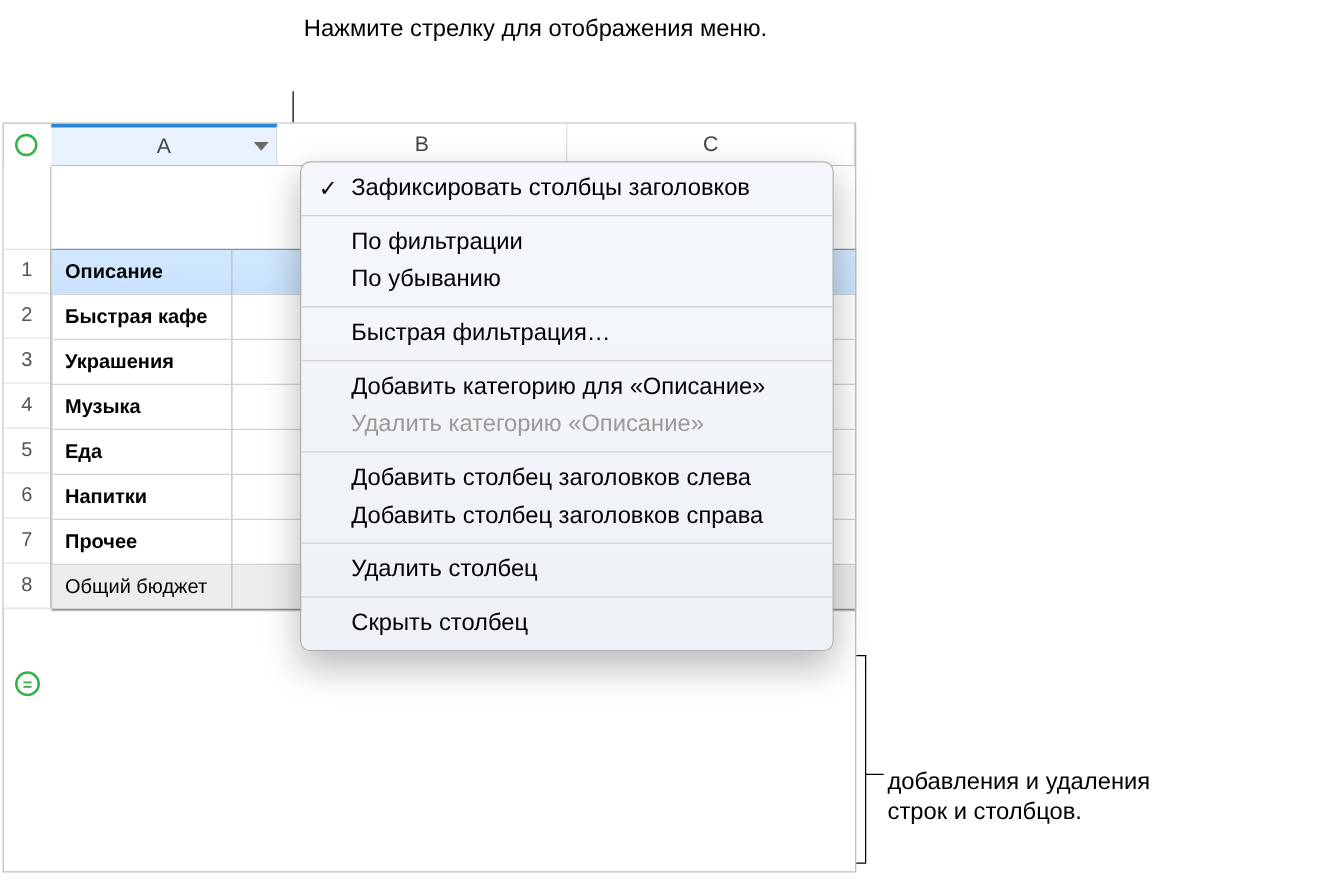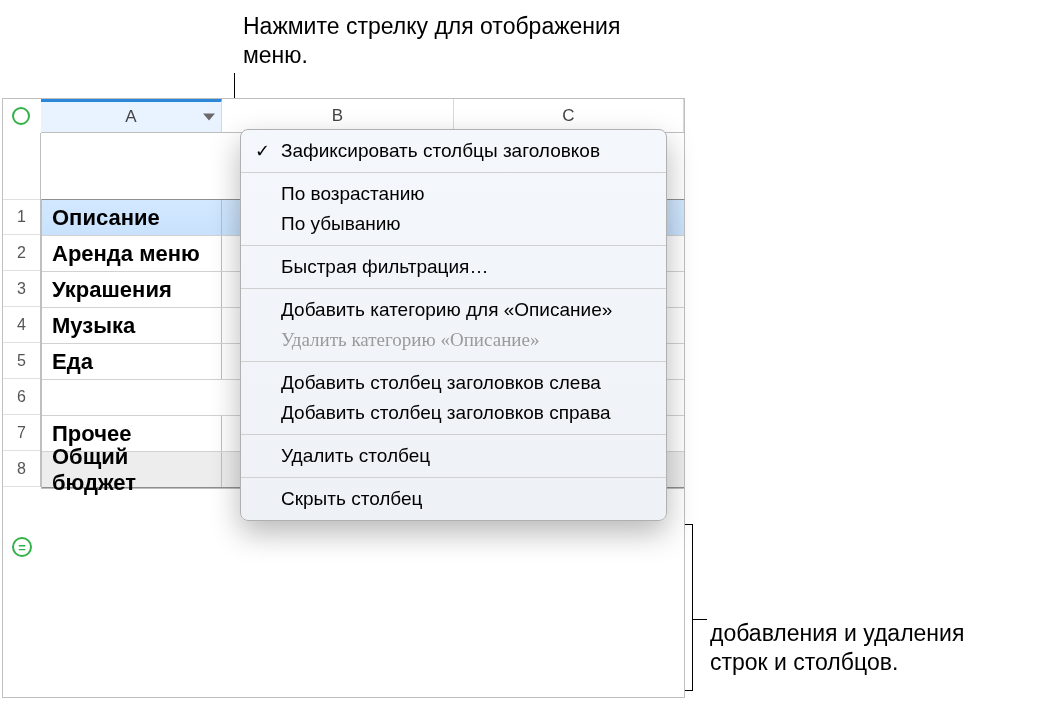--- a/index.html
+++ b/index.html
@@ -8,21 +8,21 @@
     background: #fff;
     width: 1057px;
     height: 713px;
     position: relative;
     overflow: hidden;
   }
 
   
   .callout {
     position: absolute;
-    font-size: 23px;
+    font-size: 19px;
     line-height: 1.25;
     color: #000;
     font-weight: 400;
   }
   .callout-top { left: 243px; top: 12px; width: 380px; }
   .callout-right { left: 710px; top: 590px; width: 330px; }
 
   .leader-top {
     position: absolute;
     left: 234px; top: 73px;
@@ -158,57 +158,57 @@
     border-top: 1px solid #8f8f8f;
     width: 644px;
   }
   .trow {
     height: 36px;
     display: flex;
     border-bottom: 1px solid #d2d2d2;
   }
   .trow:last-child { border-bottom: 1px solid #8f8f8f; }
   .tcell-a {
-    width: 180px;
+    width: 144px;
     border-right: 1px solid #bfbfbf;
     display: flex;
     align-items: center;
     padding: 0 10px;
-    font-size: 22px;
+    font-size: 16px;
     font-weight: 600;
     color: #000;
   }
   .hdr-row {
     background: linear-gradient(#d2e8ff,#c9e2fd);
   }
   .hdr-row .tcell-a { font-weight: 700; }
   .footer-row {
     background: #ededed;
   }
-  .footer-row .tcell-a { font-weight: 700; }
+  .footer-row .tcell-a { font-weight: 400; }
   .tcell-rest { flex: 1; }
 
   
   .menu {
     position: absolute;
     left: 240px; top: 129px;
     width: 427px;
     background: linear-gradient(#f4f7fb,#eef2f7);
     border: 1px solid #b0b0b0;
     border-radius: 8px;
     box-shadow: 0 12px 30px rgba(0,0,0,0.28);
     padding: 6px 0;
   }
   .menu-item {
     position: relative;
     padding: 4px 20px 4px 40px;
     font-size: 19px;
     color: #000;
   }
-  .menu-item.disabled { color: #9a9a9a; font-family: Liberation Serif, serif; }
+  .menu-item.disabled { color: #9a9a9a; }
   .menu-item .check {
     position: absolute;
     left: 14px; top: 4px;
     font-size: 18px;
     color: #000;
   }
   .menu-sep {
     height: 1px;
     background: #d0d0d0;
     margin: 6px 0;
@@ -265,36 +265,37 @@
   <div class="add-row-btn">
     <span>=</span>
   </div>
 
   <div class="data-table">
     <div class="trow hdr-row">
       <div class="tcell-a">Описание</div>
       <div class="tcell-rest"></div>
     </div>
     <div class="trow">
-      <div class="tcell-a">Аренда меню</div>
+      <div class="tcell-a">Быстрая кафе</div>
       <div class="tcell-rest"></div>
     </div>
     <div class="trow">
       <div class="tcell-a">Украшения</div>
       <div class="tcell-rest"></div>
     </div>
     <div class="trow">
       <div class="tcell-a">Музыка</div>
       <div class="tcell-rest"></div>
     </div>
     <div class="trow">
       <div class="tcell-a">Еда</div>
       <div class="tcell-rest"></div>
     </div>
     <div class="trow">
+      <div class="tcell-a">Напитки</div>
       <div class="tcell-rest"></div>
     </div>
     <div class="trow">
       <div class="tcell-a">Прочее</div>
       <div class="tcell-rest"></div>
     </div>
     <div class="trow footer-row">
       <div class="tcell-a">Общий бюджет</div>
       <div class="tcell-rest"></div>
     </div>
@@ -302,21 +303,21 @@
 
 </div>
 
 <div class="menu">
   <div class="menu-item">
     <span class="check">✓</span>
     <span>Зафиксировать столбцы заголовков</span>
   </div>
   <div class="menu-sep"></div>
   <div class="menu-item">
-    <span>По возрастанию</span>
+    <span>По фильтрации</span>
   </div>
   <div class="menu-item">
     <span>По убыванию</span>
   </div>
   <div class="menu-sep"></div>
   <div class="menu-item">
     <span>Быстрая фильтрация…</span>
   </div>
   <div class="menu-sep"></div>
   <div class="menu-item">

